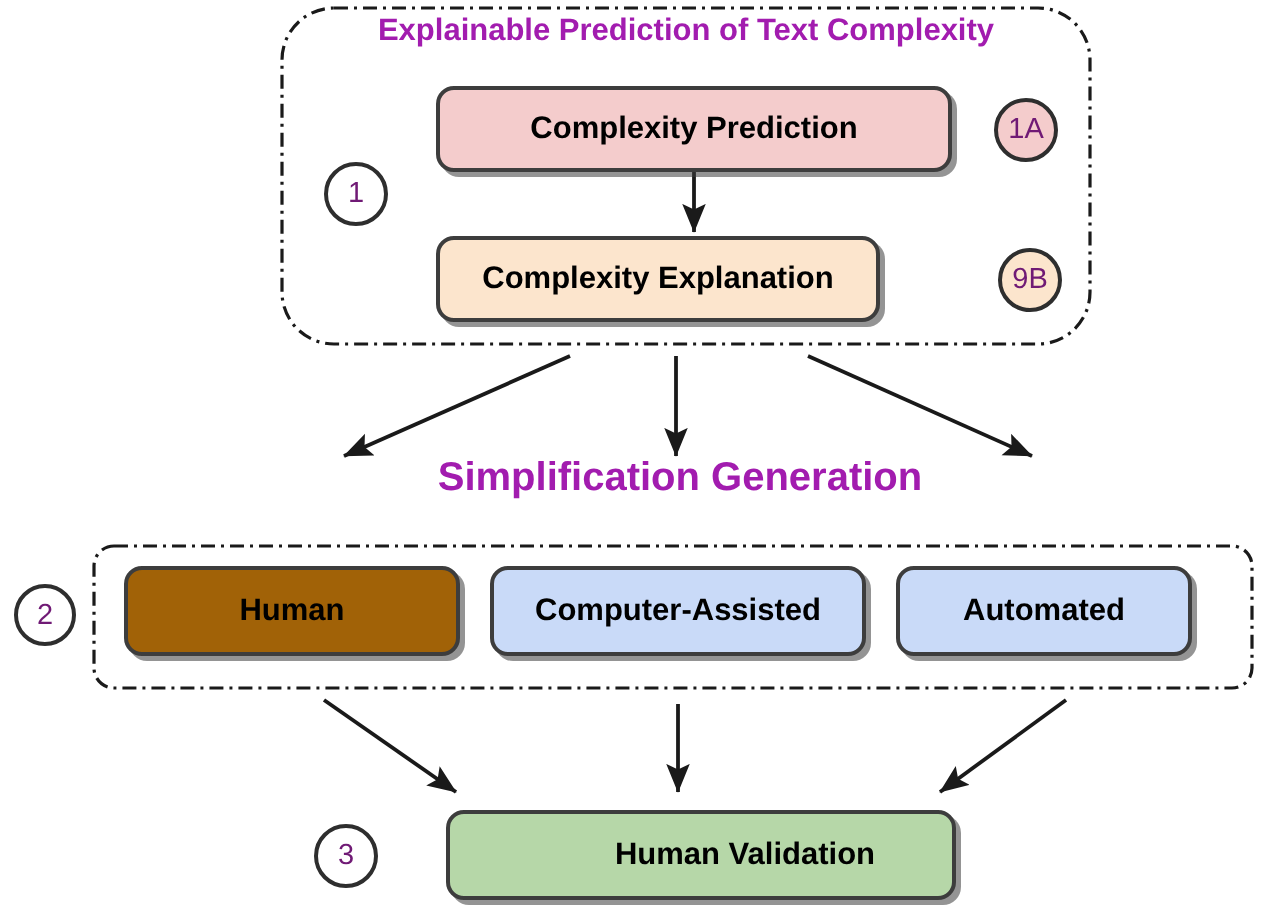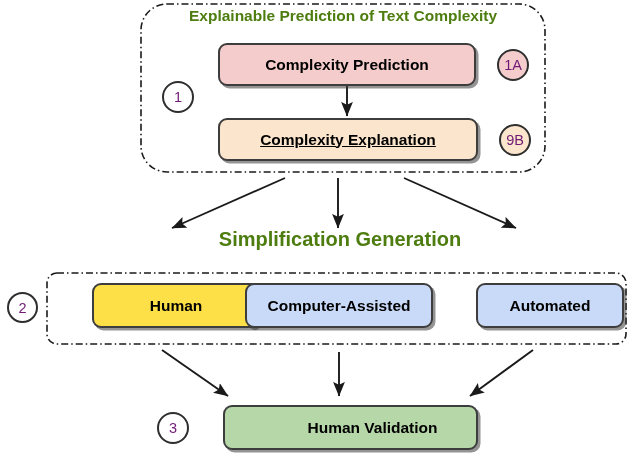--- a/index.html
+++ b/index.html
@@ -20,21 +20,21 @@
     left: 0;
     top: 0;
     width: 640px;
     height: 455px;
   }
 
   
   .section-title {
     position: absolute;
     font-weight: bold;
-    color: #4d7c0f;
+    color: #a21caf;
     white-space: nowrap;
     text-align: center;
   }
 
   
   .node {
     position: absolute;
     box-sizing: border-box;
     border: 2px solid #3d3d3d;
     border-radius: 9px;
@@ -93,45 +93,45 @@
               background:#ffffff; font-size:14.5px;">1</div>
 
   <div class="node" style="left:218px; top:43px; width:258px; height:43px;
               background:#f4cccc; font-size:15.5px;">
     <span>Complexity Prediction</span>
   </div>
 
   <div class="badge" style="left:497px; top:49px; width:32px; height:32px;
               background:#f4cccc; font-size:14.5px;">1A</div>
 
-  <div class="node" style="left:218px; top:118px; width:260px; height:43px;
-              background:#fce5cd; font-size:15.5px;text-decoration:underline;">
+  <div class="node" style="left:218px; top:118px; width:222px; height:43px;
+              background:#fce5cd; font-size:15.5px;">
     <span>Complexity Explanation</span>
   </div>
 
   <div class="badge" style="left:499px; top:124px; width:32px; height:32px;
               background:#fce5cd; font-size:14.5px;">9B</div>
 
   <div class="section-title" style="left:138px; top:228px; width:404px; font-size:20px;">Simplification Generation</div>
 
   <div class="badge" style="left:7px; top:292px; width:31px; height:31px;
               background:#ffffff; font-size:14.5px;">2</div>
 
   <div class="node" style="left:62px; top:283px; width:168px; height:45px;
-              background:#fde047; font-size:15.5px;margin-left:30px;">
+              background:#a16207; font-size:15.5px;">
     <span>Human</span>
   </div>
 
   <div class="node" style="left:245px; top:283px; width:188px; height:45px;
               background:#c9daf8; font-size:15.5px;">
     <span>Computer-Assisted</span>
   </div>
 
   <div class="node" style="left:448px; top:283px; width:148px; height:45px;
-              background:#c9daf8; font-size:15.5px;margin-left:28px;">
+              background:#c9daf8; font-size:15.5px;">
     <span>Automated</span>
   </div>
 
   <div class="badge" style="left:157px; top:412px; width:32px; height:32px;
               background:#ffffff; font-size:14.5px;">3</div>
 
   <div class="node" style="left:223px; top:405px; width:255px; height:45px;
               background:#b6d7a8; font-size:15.5px;padding-left:44px;">
     <span>Human Validation</span>
   </div>

